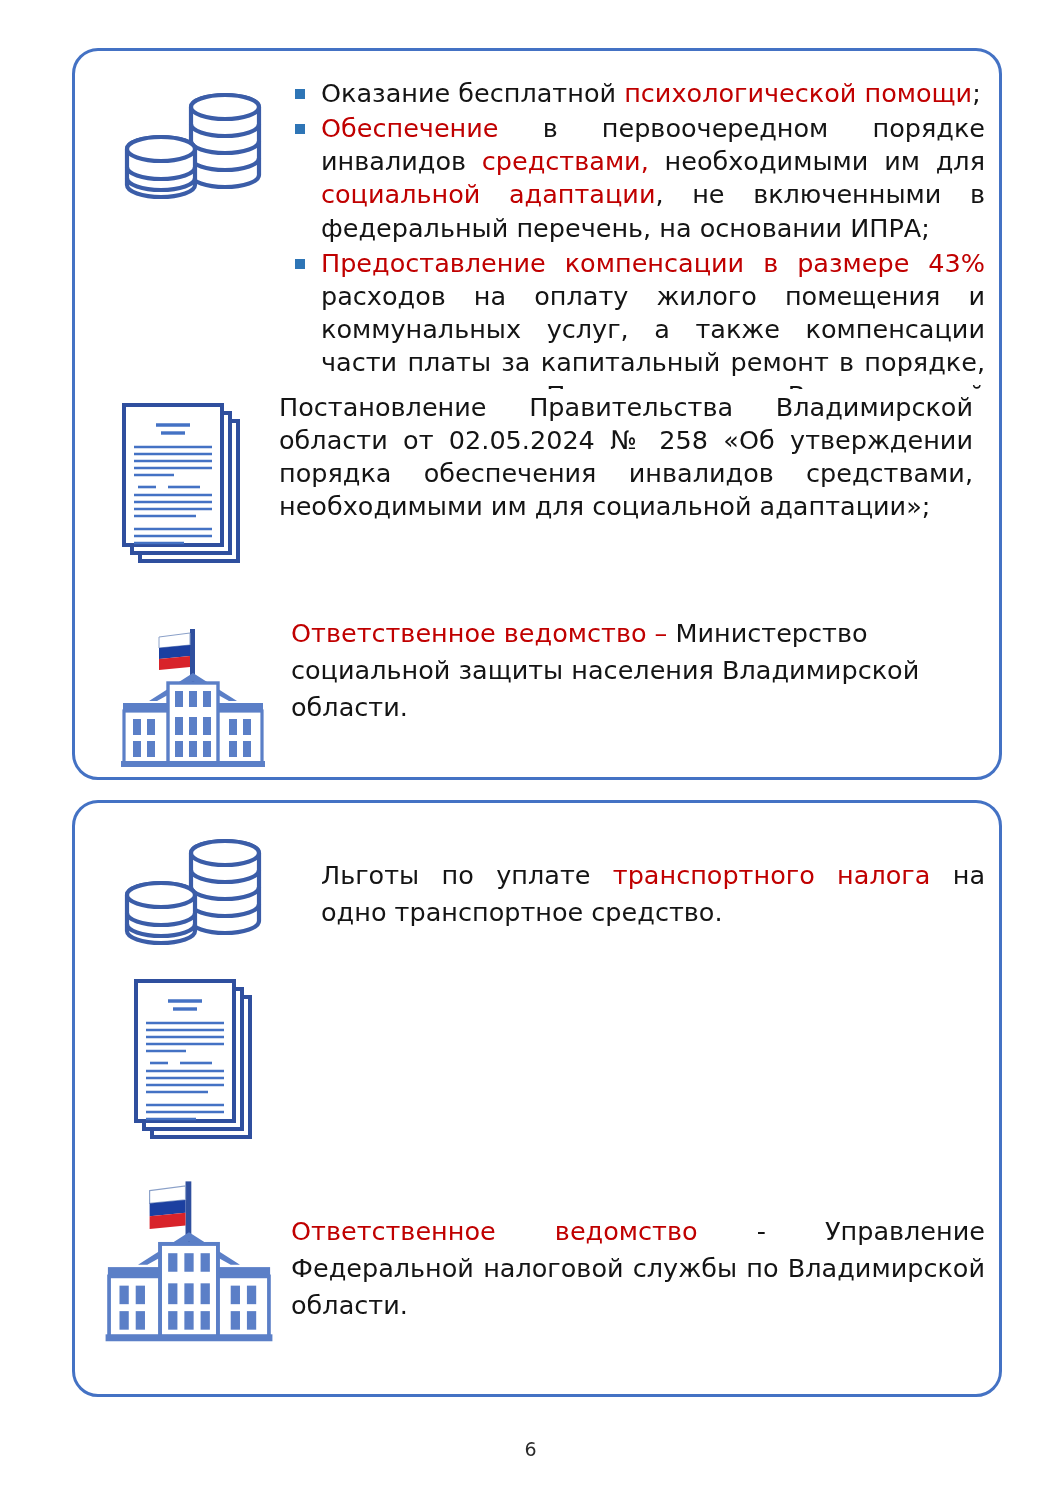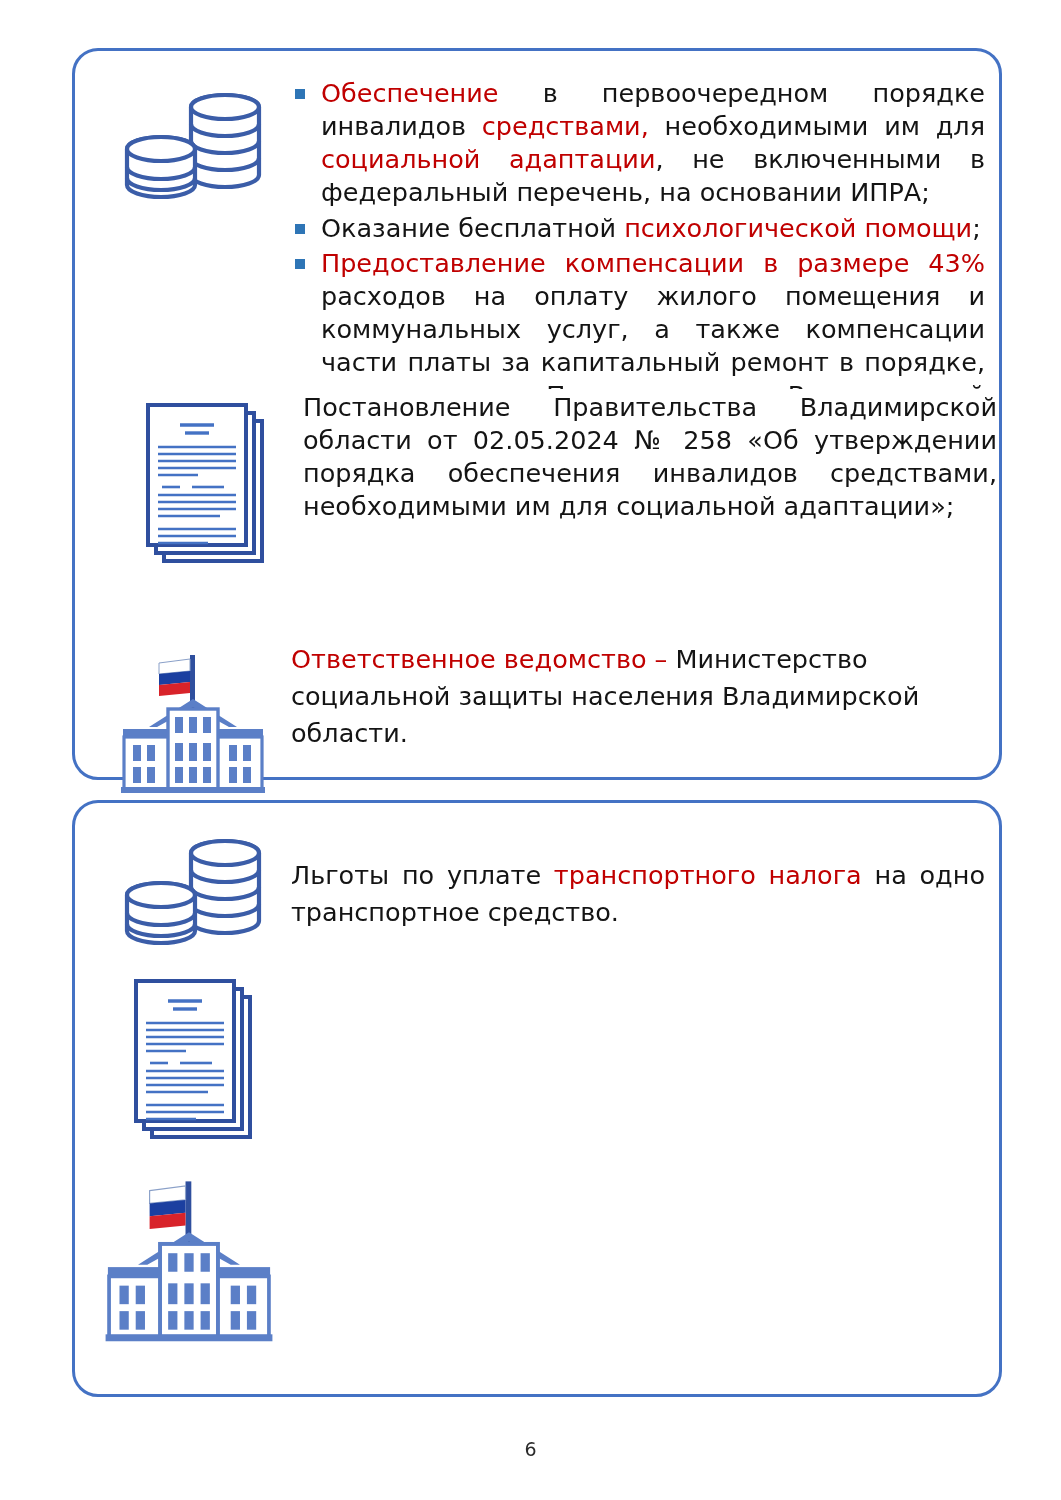--- a/index.html
+++ b/index.html
@@ -141,33 +141,33 @@
             <path d="M14 64 a34 12 0 0 1 68 0 v36 a34 12 0 0 1 -68 0 z"></path>
             <ellipse cx="48" cy="64" rx="34" ry="12"></ellipse>
             <path d="M14 82 a34 12 0 0 0 68 0" fill="none"></path>
             <path d="M14 93 a34 12 0 0 0 68 0" fill="none"></path>
           </g>
         </svg>
       </div>
       <div class="text-cell clip-box" style="height: 312px;">
         <ul class="bullet-list">
           <li class="bullet-item">
-            <span class="red">Обеспечение</span><span> в первоочередном порядке инвалидов </span><span class="red">средствами,</span><span> необходимыми им для </span><span class="red">социальной адаптации</span><span>, не включенными в федеральный перечень, на основании ИПРА;</span>
+            <span>Оказание бесплатной </span><span class="red">психологической помощи</span><span>;</span>
           </li>
           <li class="bullet-item">
-            <span>Оказание бесплатной </span><span class="red">психологической помощи</span><span>;</span>
+            <span class="red">Обеспечение</span><span> в первоочередном порядке инвалидов </span><span class="red">средствами,</span><span> необходимыми им для </span><span class="red">социальной адаптации</span><span>, не включенными в федеральный перечень, на основании ИПРА;</span>
           </li>
           <li class="bullet-item">
             <span class="red">Предоставление компенсации в размере 43%</span><span> расходов на оплату жилого помещения и коммунальных услуг, а также компенсации части платы за капитальный ремонт в порядке, установленном Правительством Владимирской области.</span>
           </li>
         </ul>
       </div>
     </div>
 
-    <div class="row" style="left: 32px; top: 340px; width: 890px;">
+    <div class="row" style="left: 8px; top: 340px; width: 890px;">
       <div class="icon-cell" style="width: 196px; padding-top: 8px;">
         <svg class="icon-svg" width="150" height="190" viewBox="0 0 150 190">
           <g fill="#ffffff" stroke="#2F4F9E" stroke-width="4">
             <rect x="34" y="22" width="98" height="140"></rect>
             <rect x="26" y="14" width="98" height="140"></rect>
             <rect x="18" y="6" width="98" height="140"></rect>
           </g>
           <g stroke="#4472C4" stroke-width="3.4">
             <line x1="50" y1="26" x2="84" y2="26"></line>
             <line x1="55" y1="34" x2="79" y2="34"></line>
@@ -190,21 +190,21 @@
             <line x1="28" y1="137" x2="106" y2="137"></line>
             <line x1="28" y1="144" x2="78" y2="144"></line>
           </g>
         </svg>
       </div>
       <div class="text-cell">
         <p class="para">Постановление Правительства Владимирской области от 02.05.2024 № 258 «Об утверждении порядка обеспечения инвалидов средствами, необходимыми им для социальной адаптации»;</p>
       </div>
     </div>
 
-    <div class="row" style="left: 20px; top: 590px; width: 890px;">
+    <div class="row" style="left: 20px; top: 564px; width: 890px;">
       <div class="icon-cell" style="width: 196px; padding-top: 6px;">
         <svg class="icon-svg" width="164" height="150" viewBox="0 0 164 150">
 
           <rect x="79" y="8" width="5" height="58" fill="#2F4F9E"></rect>
 
           <g>
             <path d="M48 16 L79 12 L79 24 L48 27 Z" fill="#ffffff" stroke="#8aa0c8" stroke-width="1"></path>
             <path d="M48 27 L79 24 L79 35 L48 38 Z" fill="#1B3FA0"></path>
             <path d="M48 38 L79 35 L79 46 L48 49 Z" fill="#D8232A"></path>
           </g>
@@ -251,21 +251,21 @@
         <p class="para left" style="line-height:1.45;">
           <span class="red">Ответственное ведомство –</span><span> Министерство социальной защиты населения Владимирской области.</span>
         </p>
       </div>
     </div>
 
   </div>
 
   <div class="card" id="card-tax">
 
-    <div class="row" style="left: 20px; top: 26px; width: 890px;">
+    <div class="row" style="left: 20px; top: 26px; width: 890px; gap: 30px;">
       <div class="icon-cell" style="width: 196px; padding-top: 2px;">
         <svg class="icon-svg" width="160" height="120" viewBox="0 0 160 120">
           <g fill="#ffffff" stroke="#3B5DA8" stroke-width="4.2">
             <path d="M78 22 a34 12 0 0 1 68 0 v68 a34 12 0 0 1 -68 0 z"></path>
             <ellipse cx="112" cy="22" rx="34" ry="12"></ellipse>
             <path d="M78 39 a34 12 0 0 0 68 0" fill="none"></path>
             <path d="M78 56 a34 12 0 0 0 68 0" fill="none"></path>
             <path d="M78 73 a34 12 0 0 0 68 0" fill="none"></path>
             <path d="M14 64 a34 12 0 0 1 68 0 v36 a34 12 0 0 1 -68 0 z"></path>
             <ellipse cx="48" cy="64" rx="34" ry="12"></ellipse>
@@ -349,19 +349,24 @@
             <rect x="36" y="120" width="8" height="16"></rect>
           </g>
           <g fill="#5B7FC7">
             <rect x="118" y="98" width="8" height="16"></rect>
             <rect x="132" y="98" width="8" height="16"></rect>
             <rect x="118" y="120" width="8" height="16"></rect>
             <rect x="132" y="120" width="8" height="16"></rect>
           </g>
         </svg>
       </div>
+      <div class="text-cell" style="padding-top: 42px;">
+        <p class="para" style="line-height:1.45;">
+          <span class="red">Ответственное ведомство</span><span> - Управление Федеральной налоговой службы по Владимирской области.</span>
+        </p>
+      </div>
     </div>
 
   </div>
 
   <div id="page-number">6</div>
 
 </div>
 
 </body></html>

